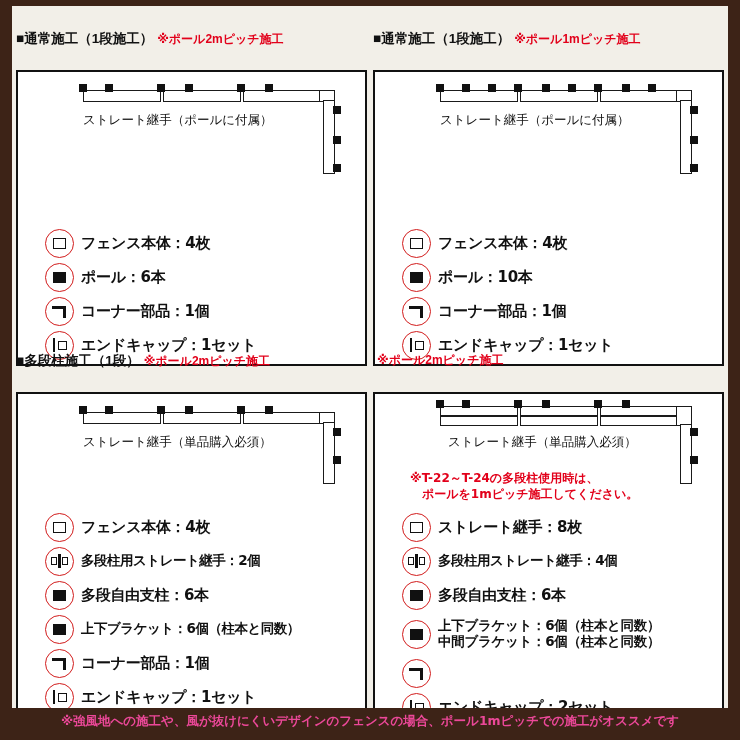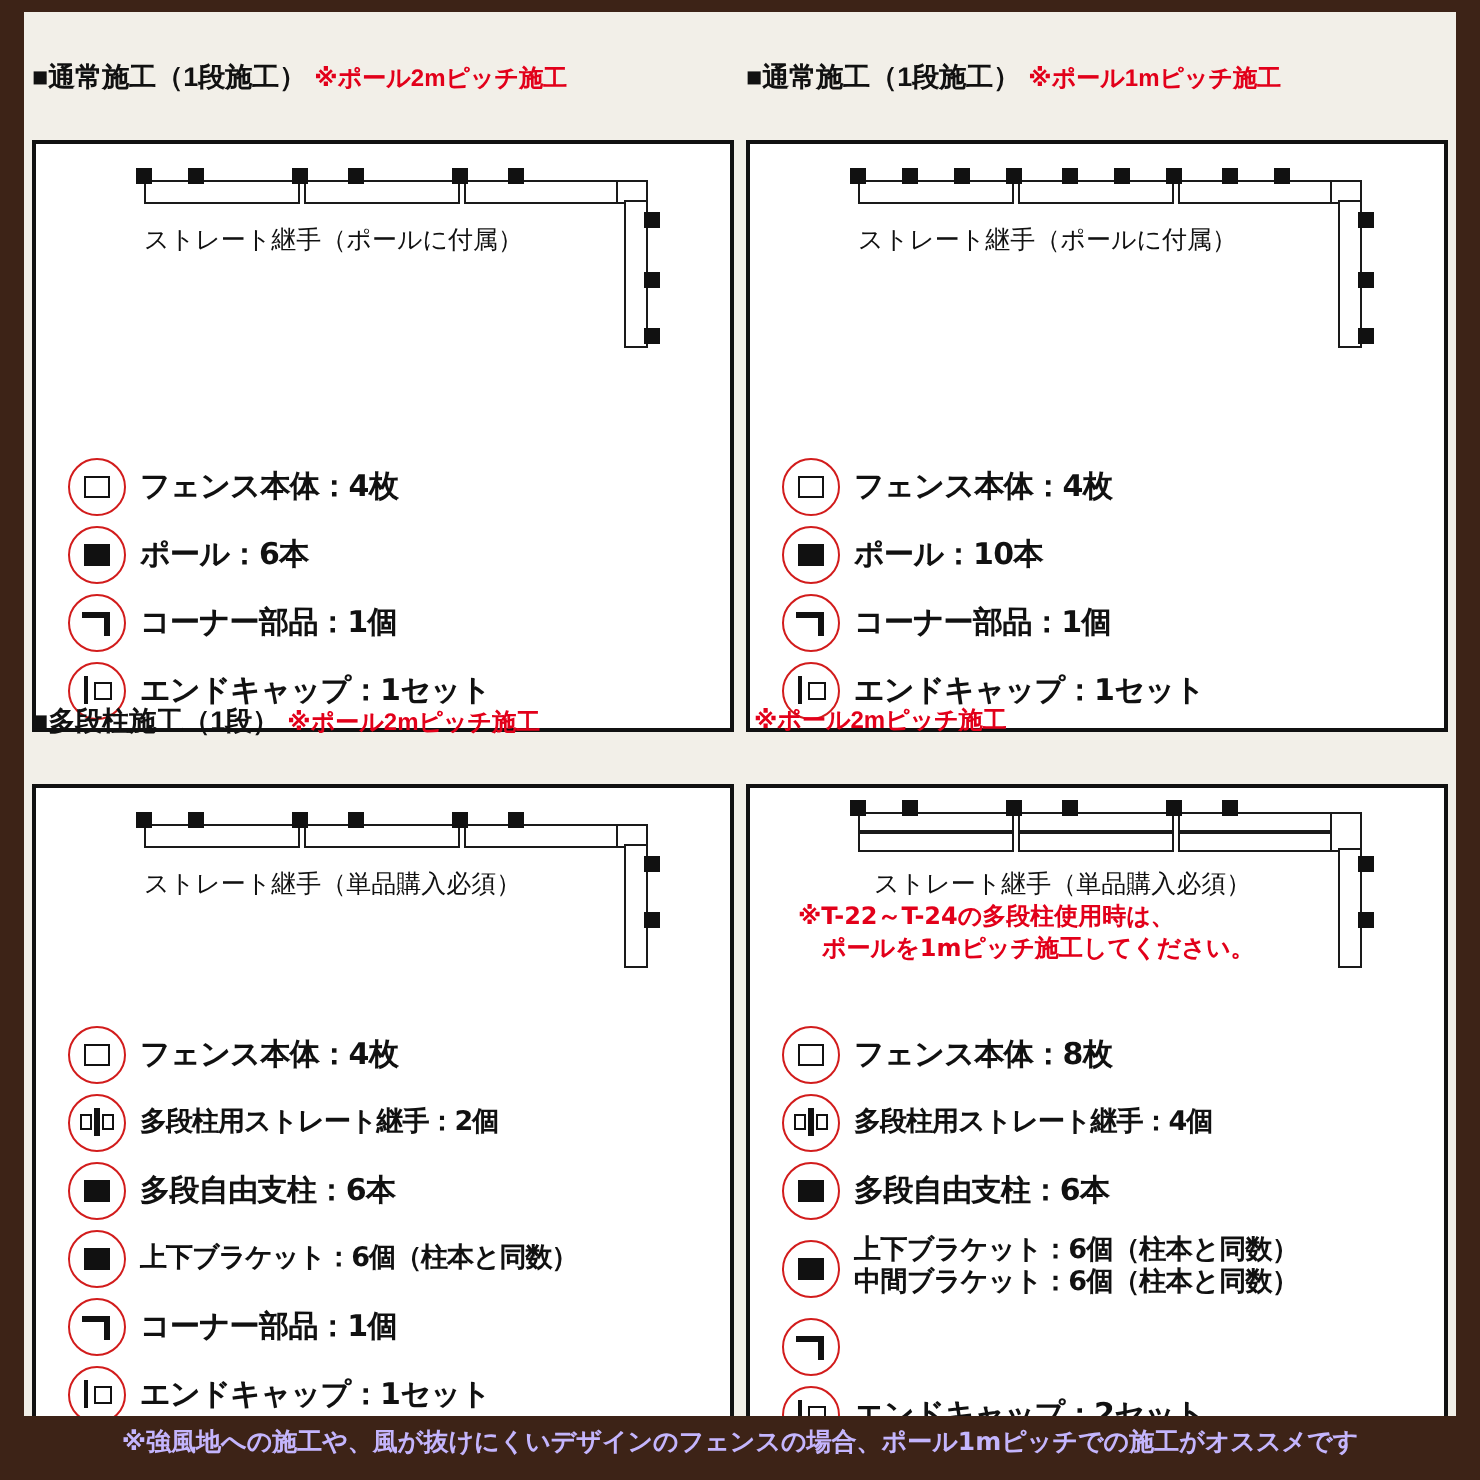--- a/index.html
+++ b/index.html
@@ -44,20 +44,21 @@
     padding:2px 4px 0 4px;
     box-sizing:border-box;
   }
 
   .panel{
     background:#ffffff;
     border:2px solid #111111;
     position:relative;
     box-sizing:border-box;
     overflow:hidden;
+    padding-left:11px;
   }
   .panel-head{
     position:absolute;top:-20px;left:0;width:100%;
     display:flex;align-items:center;
     font-size:13.5px;font-weight:bold;color:#000;
     white-space:nowrap;
   }
   .cell{position:relative;padding-top:20px;box-sizing:border-box;}
   .head-main{font-size:13.5px;font-weight:bold;color:#111;}
   .head-note{font-size:12px;font-weight:bold;color:#e2001a;margin-left:4px;}
@@ -122,21 +123,21 @@
   .g-joint span{position:absolute;top:3px;width:6px;height:8px;border:1.5px solid #111;box-sizing:border-box;}
   .g-joint span.l{left:0;}
   .g-joint span.r{right:0;}
 
   .footer{
     position:absolute;left:12px;bottom:6px;width:716px;height:26px;
     background:#3d2317;
     display:flex;align-items:center;justify-content:center;
   }
   .footer-text{
-    color:#c4b5fd;font-size:12.5px;font-weight:bold;
+    color:#ec4899;font-size:12.5px;font-weight:bold;
     font-family:"DejaVu Sans","Liberation Sans",sans-serif;
   }
 </style>
 </head>
 <body>
 
 <div class="page">
   <div class="edge-left"></div>
   <div class="edge-right"></div>
   <div class="edge-top"></div>
@@ -339,29 +340,29 @@
           <div class="rail" style="left:288px;top:26px;width:10px;height:58px;"></div>
           <div class="post" style="left:44px;top:2px;width:8px;height:8px;"></div>
           <div class="post" style="left:70px;top:2px;width:8px;height:8px;"></div>
           <div class="post" style="left:122px;top:2px;width:8px;height:8px;"></div>
           <div class="post" style="left:150px;top:2px;width:8px;height:8px;"></div>
           <div class="post" style="left:202px;top:2px;width:8px;height:8px;"></div>
           <div class="post" style="left:230px;top:2px;width:8px;height:8px;"></div>
           <div class="post" style="left:298px;top:30px;width:8px;height:8px;"></div>
           <div class="post" style="left:298px;top:58px;width:8px;height:8px;"></div>
           <div class="lbl" style="left:56px;top:36px;">ストレート継手（単品購入必須）</div>
-          <div class="red-note" style="left:18px;top:52px;white-space:pre-line;">※T-22～T-24の多段柱使用時は、
+          <div class="red-note" style="left:18px;top:72px;white-space:pre-line;">※T-22～T-24の多段柱使用時は、
 　ポールを1mピッチ施工してください。</div>
         </div>
         <div class="items">
           <div class="item">
             <span class="bullet">
                 <span class="g-panel"></span>
               </span>
-            <span class="item-label">フェンス本体：8枚</span>
+            <span class="item-label">ストレート継手：8枚</span>
           </div>
           <div class="item">
             <span class="bullet">
                 <span class="g-joint">
                   <span class="l"></span>
                   <span class="r"></span>
                 </span>
               </span>
             <span class="item-label small">多段柱用ストレート継手：4個</span>
           </div>

